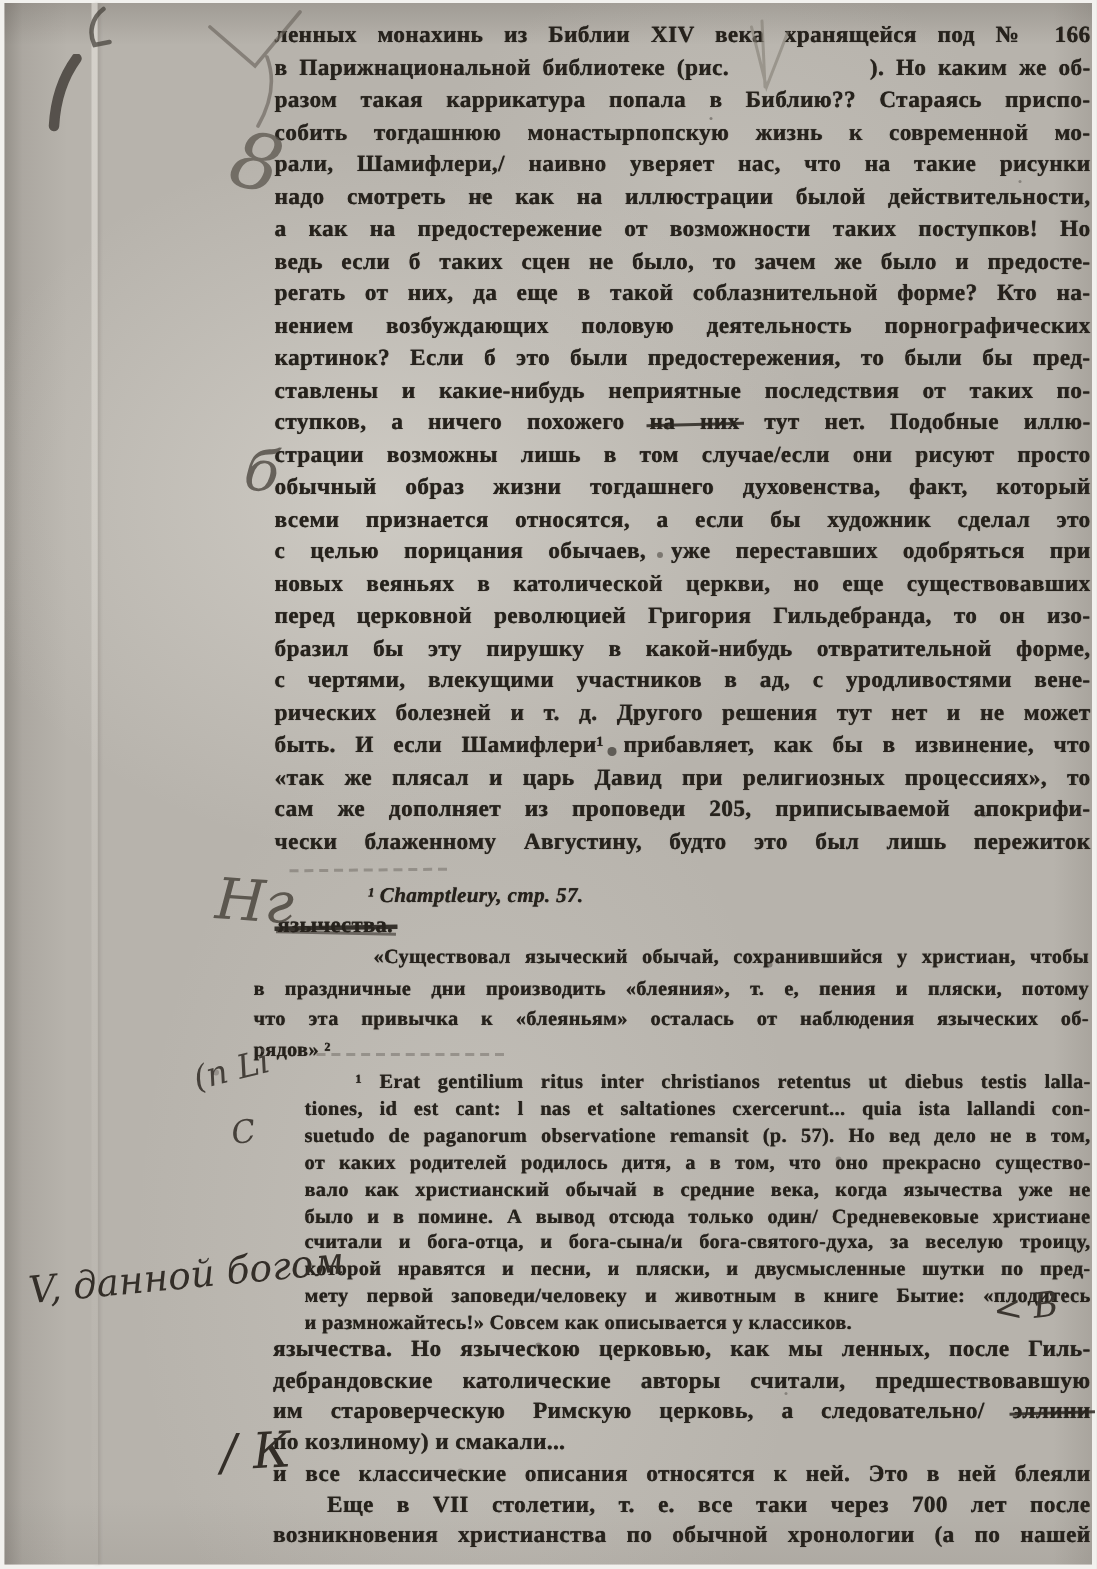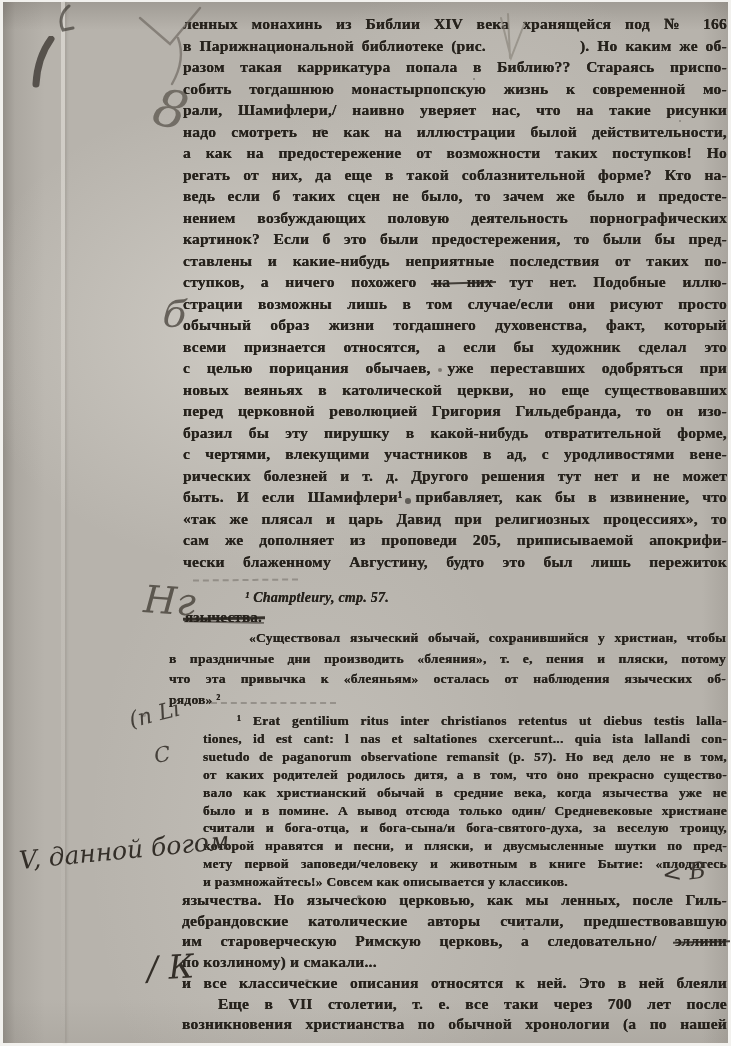--- a/index.html
+++ b/index.html
@@ -100,22 +100,22 @@
     <div class="speckles"></div>
 
     <div class="block main">
         <div class="tline"><span>ленных монахинь из Библии XIV века хранящейся под № 166</span></div>
         <div class="tline"><span>в Парижнациональной библиотеке (рис.&nbsp;&nbsp;&nbsp;&nbsp;&nbsp;&nbsp;&nbsp;&nbsp;&nbsp;&nbsp;&nbsp;&nbsp;). Но каким же об-</span></div>
         <div class="tline"><span>разом такая каррикатура попала в Библию?? Стараясь приспо-</span></div>
         <div class="tline"><span>собить тогдашнюю монастырпопскую жизнь к современной мо-</span></div>
         <div class="tline"><span>рали, Шамифлери,/ наивно уверяет нас, что на такие рисунки</span></div>
         <div class="tline"><span>надо смотреть не как на иллюстрации былой действительности,</span></div>
         <div class="tline"><span>а как на предостережение от возможности таких поступков! Но</span></div>
+        <div class="tline"><span>ведь если б таких сцен не было, то зачем же было и предосте-</span></div>
         <div class="tline"><span>регать от них, да еще в такой соблазнительной форме? Кто на-</span></div>
-        <div class="tline"><span>ведь если б таких сцен не было, то зачем же было и предосте-</span></div>
         <div class="tline"><span>нением возбуждающих половую деятельность порнографических</span></div>
         <div class="tline"><span>картинок? Если б это были предостережения, то были бы пред-</span></div>
         <div class="tline"><span>ставлены и какие-нибудь неприятные последствия от таких по-</span></div>
         <div class="tline"><span>ступков, а ничего похожего </span><span class="struck">на них</span><span> тут нет. Подобные иллю-</span></div>
         <div class="tline"><span>страции возможны лишь в том случае/если они рисуют просто</span></div>
         <div class="tline"><span>обычный образ жизни тогдашнего духовенства, факт, который</span></div>
         <div class="tline"><span>всеми признается относятся, а если бы художник сделал это</span></div>
         <div class="tline"><span>с целью порицания обычаев, уже переставших одобряться при</span></div>
         <div class="tline"><span>новых веяньях в католической церкви, но еще существовавших</span></div>
         <div class="tline"><span>перед церковной революцией Григория Гильдебранда, то он изо-</span></div>

